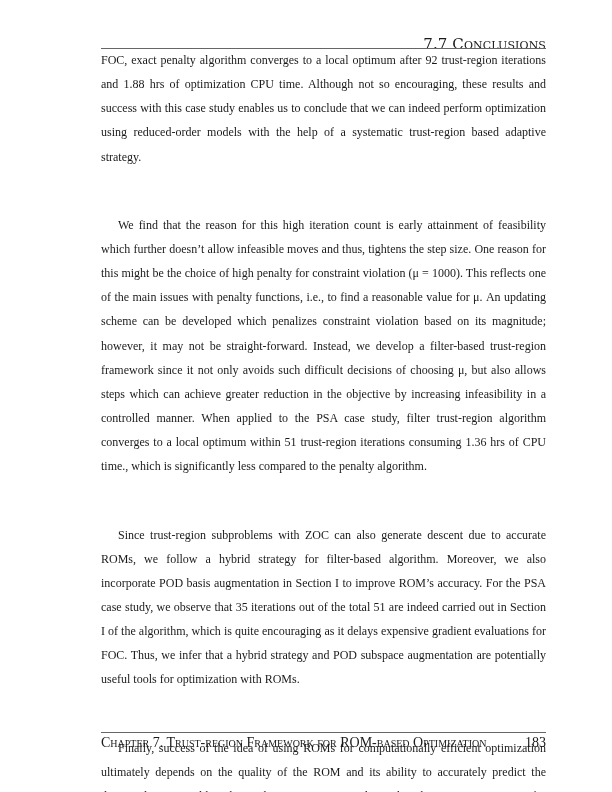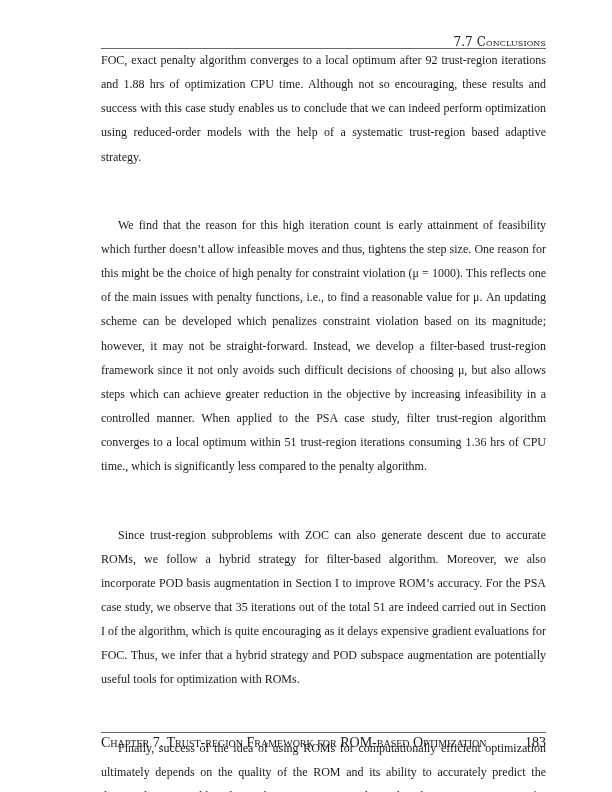--- a/index.html
+++ b/index.html
@@ -1,19 +1,19 @@
 <!DOCTYPE html>
 <html><head>
   <meta charset="utf-8">
   <style>
     html, body { margin: 0; padding: 0; background: #ffffff; }
     body { width: 612px; height: 792px; position: relative; overflow: hidden;
       font-family: "DejaVu Serif", "Liberation Serif", serif; color: #1a1a1a; }
     .page { position: absolute; left: 101px; top: 0; width: 445px; }
-    .running-head { position: absolute; top: 35px; right: 0; font-size: 12px; letter-spacing: 0.1px; white-space: nowrap; }
+    .running-head { position: absolute; top: 35px; right: 0; font-size: 15px; letter-spacing: 0.1px; white-space: nowrap; }
     .sc { font-variant: small-caps; }
     .head-rule { position: absolute; top: 48px; left: 0; width: 445px; height: 0; border-top: 1px solid #666; }
     .body { position: absolute; top: 48px; left: 0; width: 445px; font-family: "Liberation Serif", serif; font-size: 12px; line-height: 24.15px; text-align: justify; }
     .body p { margin: 0; }
     .body p.indent { text-indent: 17px; margin-top: 44px; }
     .foot-rule { position: absolute; top: 732px; left: 0; width: 445px; border-top: 1px solid #666; }
     .foot { position: absolute; top: 735px; left: 0; width: 445px; font-family: "Liberation Serif", serif; font-size: 14px; display: flex; justify-content: space-between; }
   </style>
 </head>
 <body>

